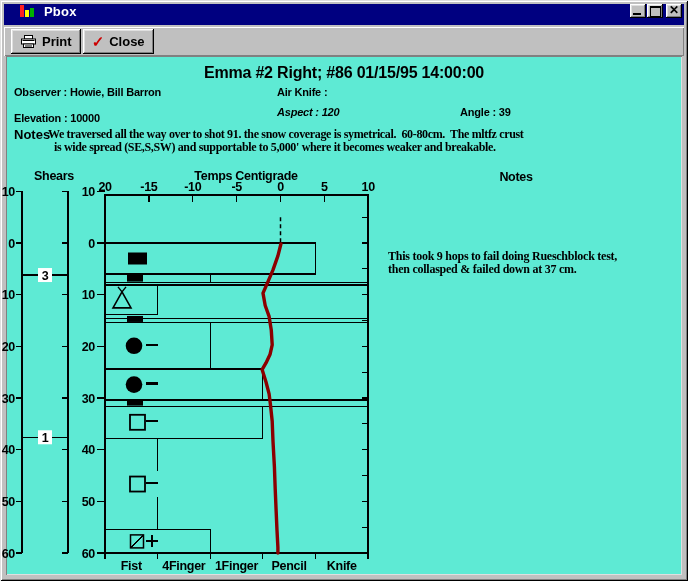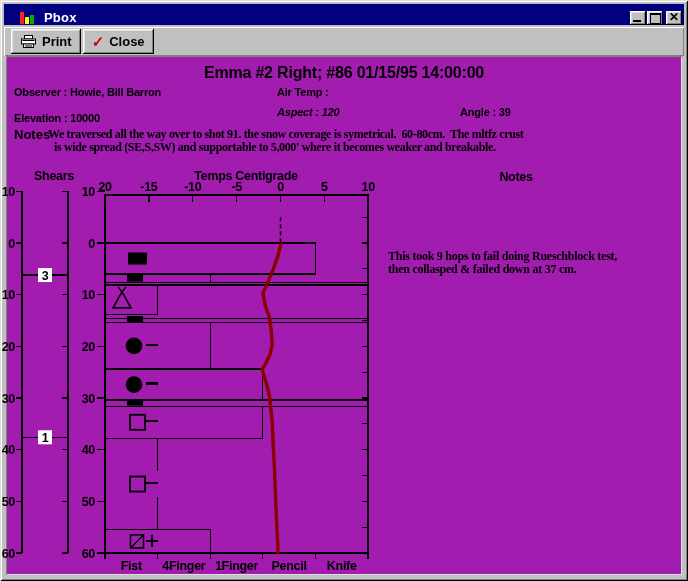--- a/index.html
+++ b/index.html
@@ -2,21 +2,21 @@
 <html><head>
 <meta charset="utf-8">
 <style>
   html,body{margin:0;padding:0;}
   body{width:688px;height:581px;position:relative;overflow:hidden;
        background:#c0c0c0;font-family:"Liberation Sans",sans-serif;}
   .window-frame{position:absolute;inset:0;background:#c0c0c0;
     box-shadow:inset 1px 1px 0 #dfdfdf, inset -1px -1px 0 #000,
                inset 2px 2px 0 #fff, inset -2px -2px 0 #808080;}
   .titlebar{position:absolute;left:4px;right:4px;top:4px;height:21px;
-    background:#000080;display:flex;align-items:flex-end;}
+    background:#000080;display:flex;align-items:flex-start;}
   .title-icon{width:15px;height:14px;margin-left:16px;position:relative;}
   .title-icon .bar{position:absolute;bottom:1px;}
   .title-text{color:#fff;font-size:13px;font-weight:bold;margin-left:9px;letter-spacing:0.2px;}
   .tb-controls{margin-left:auto;display:flex;align-items:center;margin-right:2px;}
   .tb-btn{width:16px;height:14px;background:#c0c0c0;position:relative;
     box-shadow:inset -1px -1px 0 #000, inset 1px 1px 0 #fff,
                inset -2px -2px 0 #808080, inset 2px 2px 0 #dfdfdf;
     margin-left:1px;display:flex;align-items:center;justify-content:center;}
   .tb-btn.close{margin-left:3px;}
   .g-min{position:absolute;left:3px;bottom:3px;width:8px;height:2px;background:#000;}
@@ -25,21 +25,21 @@
   .toolbar{position:absolute;left:4px;right:4px;top:27px;height:29px;background:#c0c0c0;
     box-shadow:inset 1px 1px 0 #fff, inset -1px -1px 0 #808080;
     display:flex;align-items:center;}
   .btn{height:25px;display:inline-flex;align-items:center;gap:5px;padding:0 9px;
     background:#c0c0c0;border:0;
     box-shadow:inset -1px -1px 0 #000, inset 1px 1px 0 #fff,
                inset -2px -2px 0 #808080, inset 2px 2px 0 #dfdfdf;
     font-family:"Liberation Sans",sans-serif;font-size:13px;font-weight:bold;color:#000;}
   .btn:first-child{margin-left:7px;}
   .check{color:#cc0000;font-size:15px;font-weight:bold;line-height:12px;}
-  .content{position:absolute;left:6px;right:6px;top:56px;bottom:6px;background:#a21caf;
+  .content{position:absolute;left:6px;right:6px;top:56px;bottom:6px;background:#5eead4;
     box-shadow:inset 1px 1px 0 #808080, inset -1px -1px 0 #dfdfdf;}
   .pit-title{position:absolute;left:0;right:0;top:8px;text-align:center;
     font-size:16px;font-weight:bold;letter-spacing:-0.2px;}
   .info-cell{position:absolute;font-size:11px;font-weight:bold;white-space:pre;letter-spacing:-0.2px;}
   .notes-label{position:absolute;left:8px;top:71px;font-size:13px;font-weight:bold;}
   .notes-text{position:absolute;left:42px;top:72px;font-size:12px;font-weight:bold;
     line-height:13px;letter-spacing:-0.35px;}
   .notes-text .l2{padding-left:6px;}
   .notes-line{white-space:pre;font-family:Liberation Serif, serif;}
   .right-notes{position:absolute;left:382px;top:194px;font-size:12px;font-weight:bold;
@@ -86,21 +86,21 @@
     <button class="btn" style="margin-left:2px;">
       <span class="check">✓</span>
       <span>Close</span>
     </button>
   </div>
 
   <div class="content">
     <div class="pit-title">Emma #2 Right; #86 01/15/95 14:00:00</div>
 
     <div class="info-cell" style="left:8px;top:30px;">Observer : Howie, Bill Barron</div>
-    <div class="info-cell" style="left:271px;top:30px;">Air Temp :</div>
+    <div class="info-cell" style="left:271px;top:30px;">Air Knife :</div>
     <div class="info-cell" style="left:8px;top:56px;">Elevation : 10000</div>
     <div class="info-cell" style="left:271px;top:50px;font-style:italic;">Aspect : 120</div>
     <div class="info-cell" style="left:454px;top:50px;">Angle : 39</div>
 
     <div class="notes-label">Notes</div>
     <div class="notes-text">
       <div class="notes-line">We traversed all the way over to shot 91. the snow coverage is symetrical.  60-80cm.  The mltfz crust</div>
       <div class="notes-line l2">is wide spread (SE,S,SW) and supportable to 5,000' where it becomes weaker and breakable.</div>
     </div>
 

